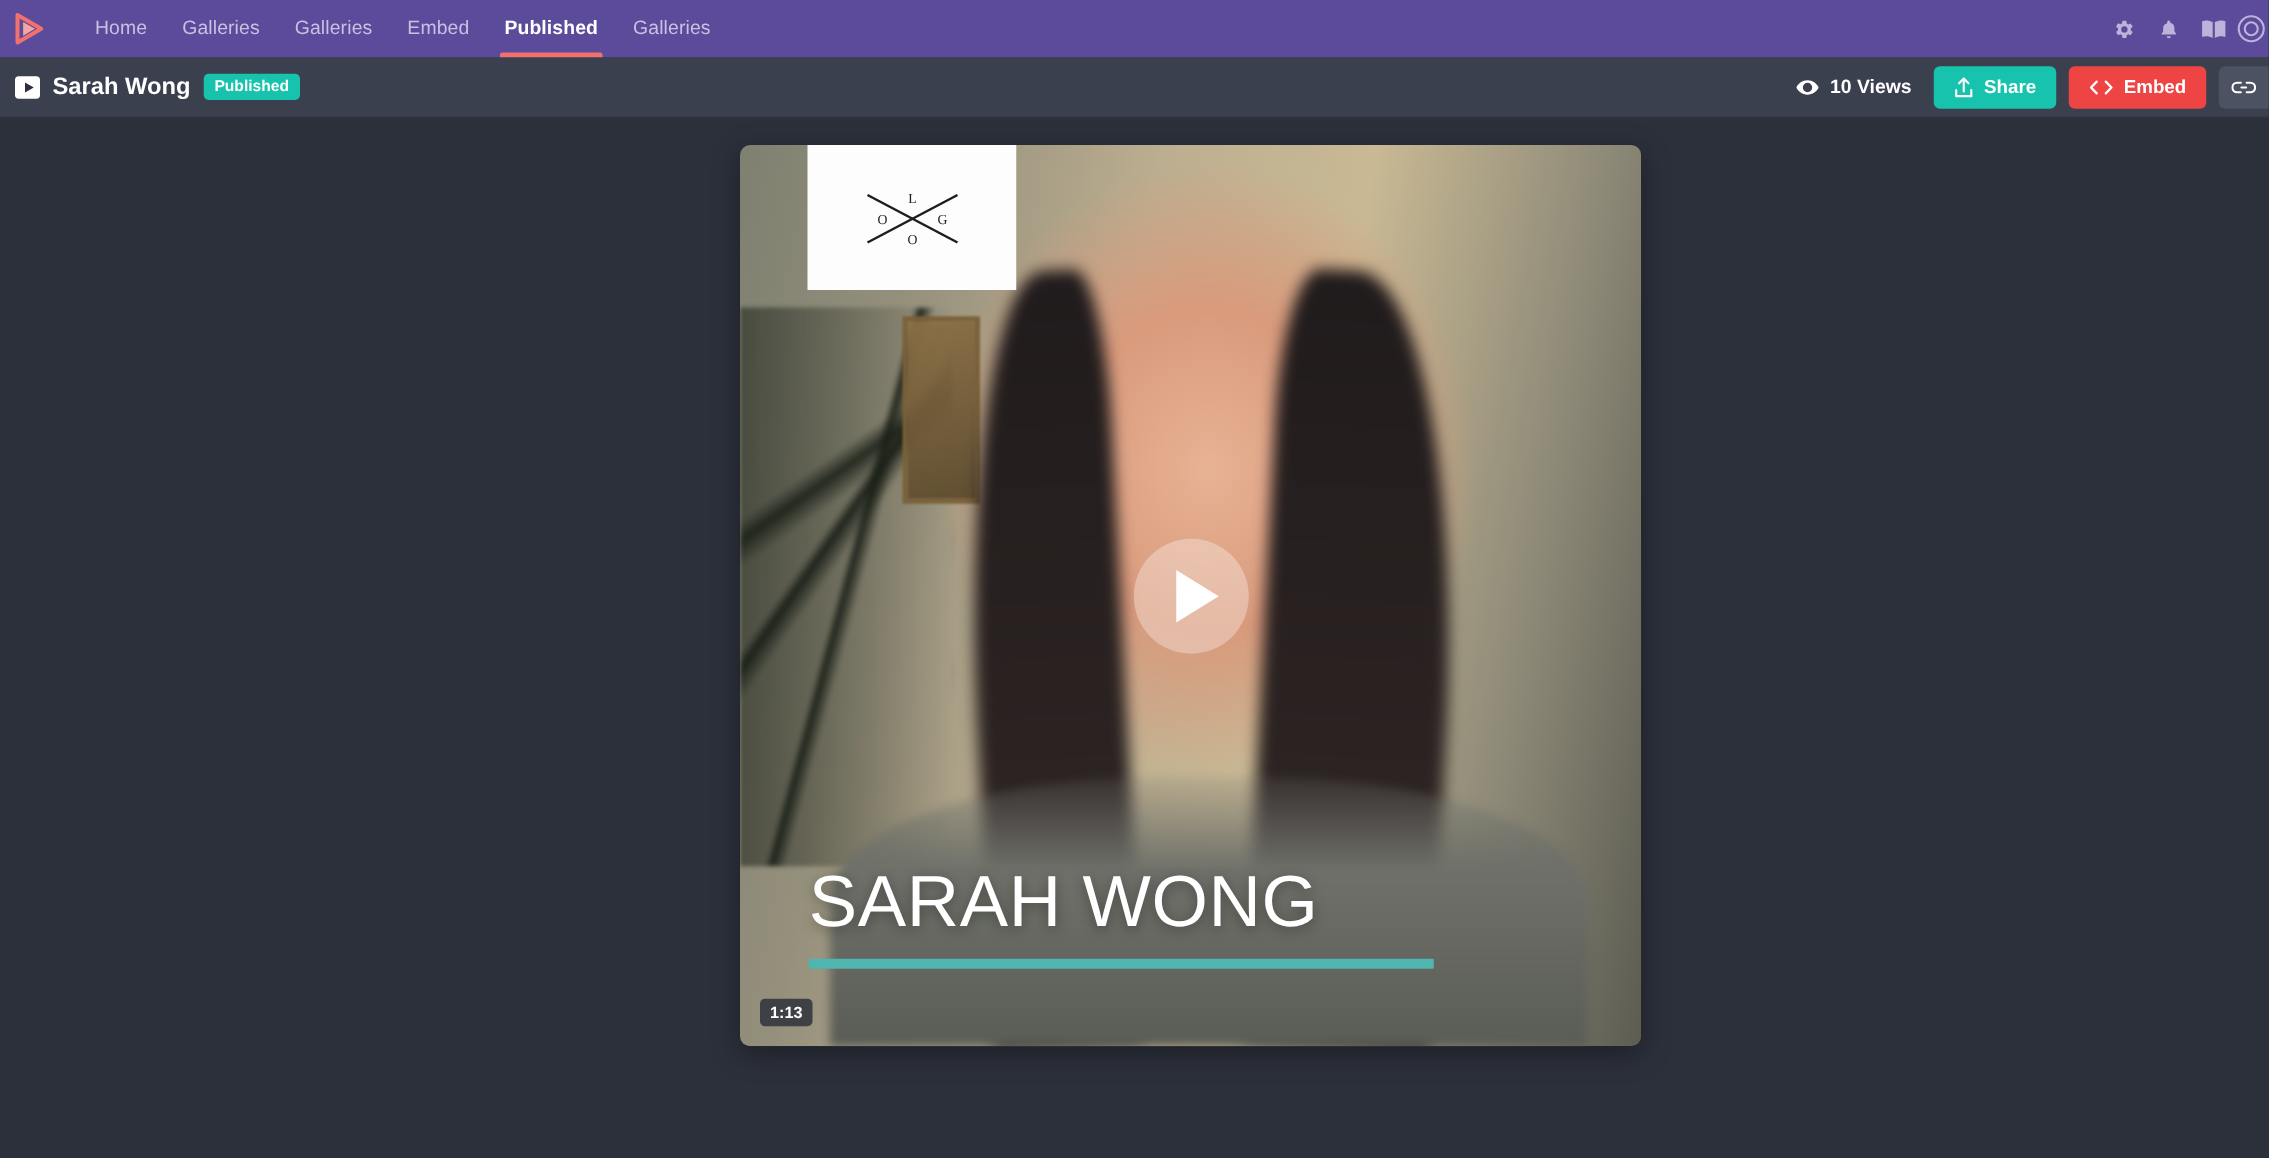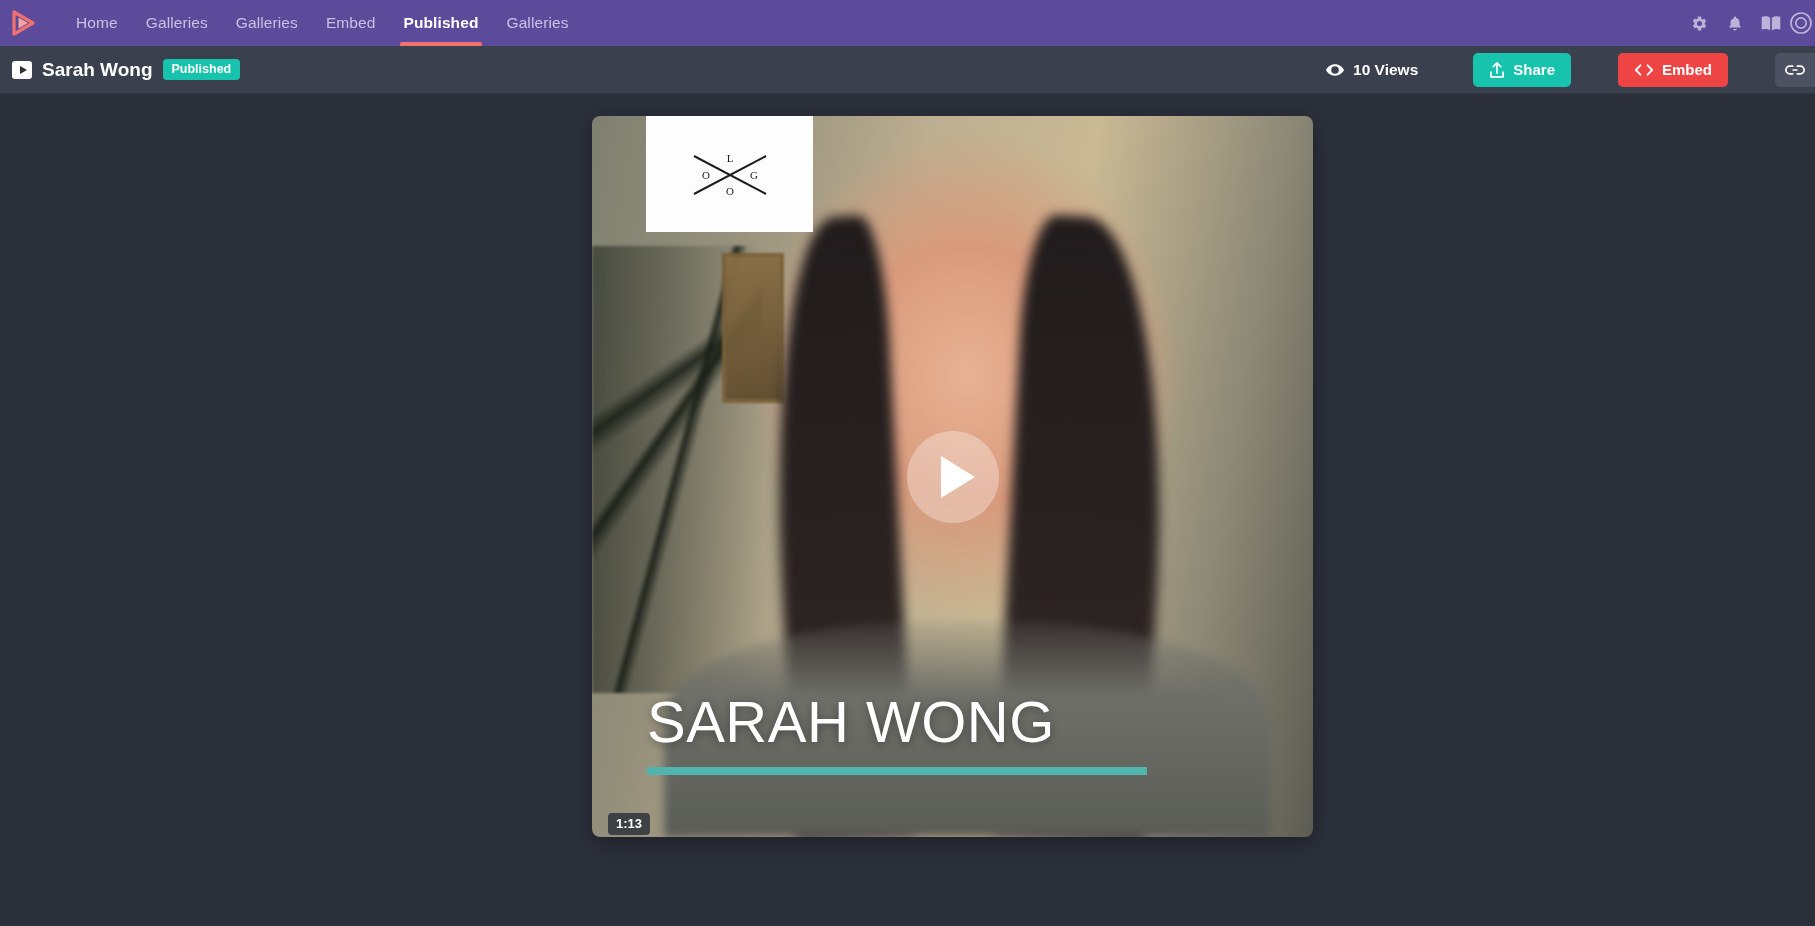--- a/index.html
+++ b/index.html
@@ -109,21 +109,20 @@
     padding: 3px 9px 4px 9px;
     border-radius: 4px;
     white-space: nowrap;
   }
 
   .subbar-right {
     margin-left: auto;
     display: flex;
     align-items: center;
     height: 48px;
-    gap: 37px;
   }
   .views-stat {
     display: flex;
     align-items: center;
     color: #ffffff;
     font-size: 15.5px;
     font-weight: bold;
     margin-right: 18px;
     white-space: nowrap;
   }
@@ -279,21 +278,21 @@
     margin-top: 16px;
     height: 8px;
     width: 500px;
     background: #4fb5ae;
     border-radius: 1px;
   }
 
   .duration-badge {
     position: absolute;
     left: 16px;
-    bottom: 2px;
+    bottom: 16px;
     background: rgba(42,46,56,0.82);
     color: #ffffff;
     font-size: 13px;
     font-weight: bold;
     padding: 3px 8px 4px 8px;
     border-radius: 4px;
     white-space: nowrap;
   }
 </style>
 </head>

